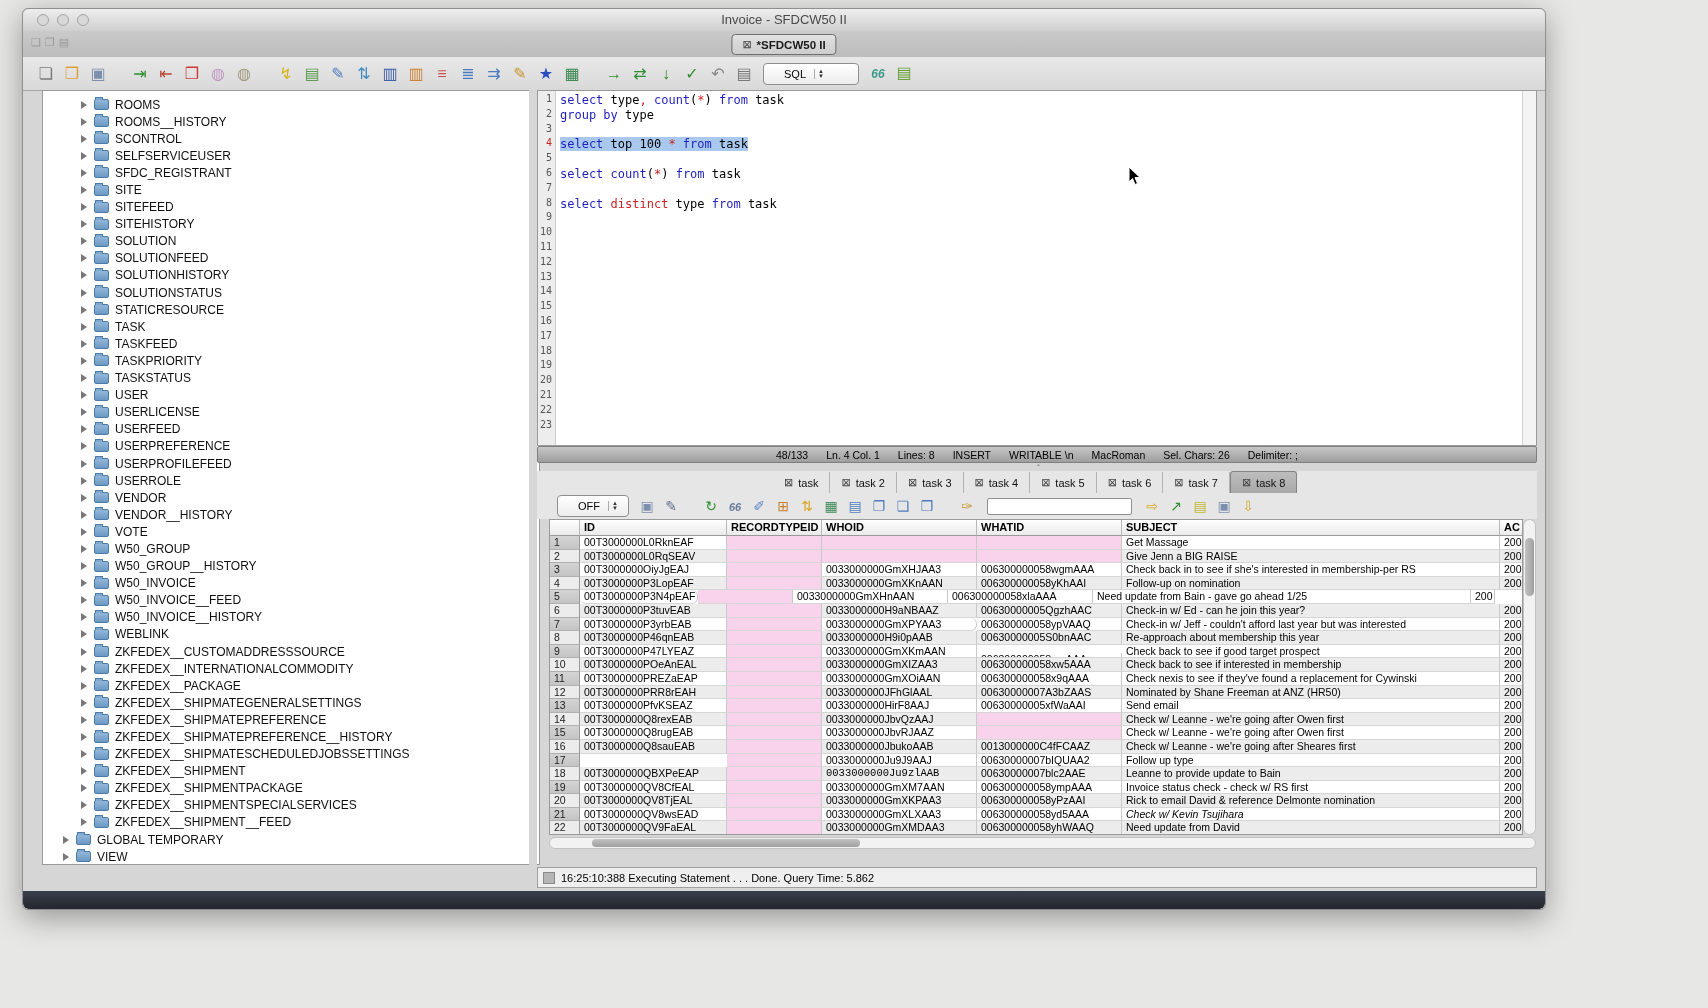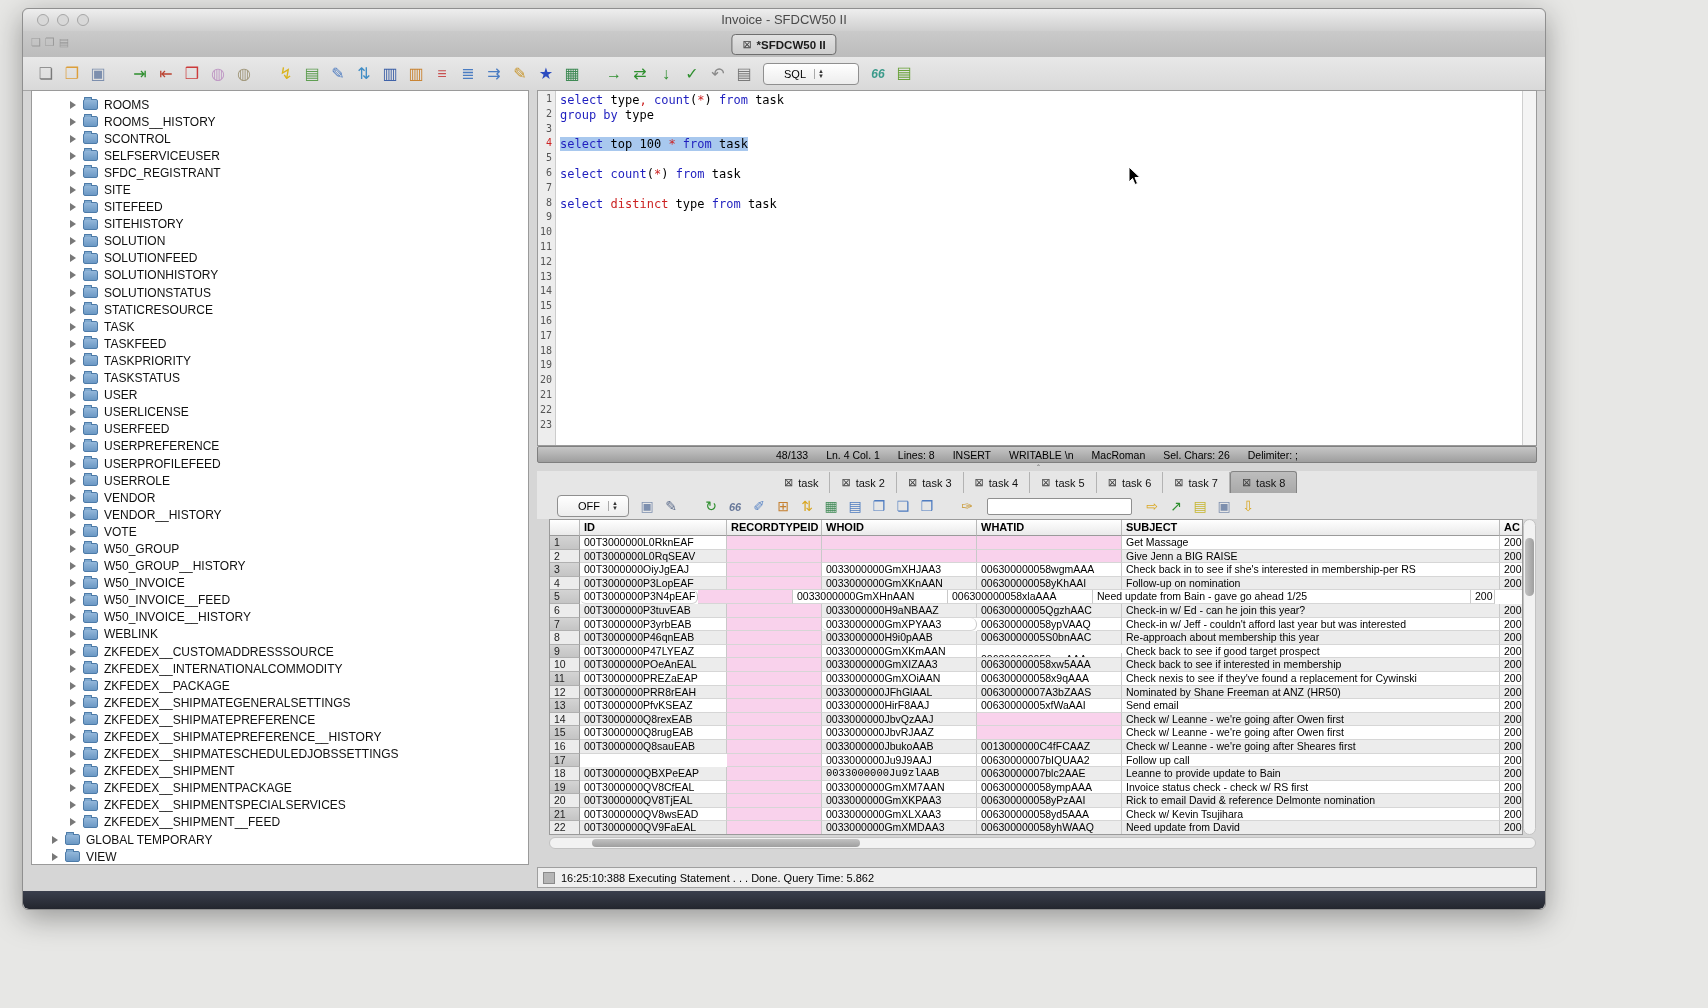--- a/index.html
+++ b/index.html
@@ -17,21 +17,21 @@
   .closebox{font-size:11px;color:#444;font-weight:400;}
   
   .toolbar{position:absolute;left:0;top:48px;right:0;height:33px;background:linear-gradient(#e8e8e8,#d9d9d9);border-bottom:1px solid #a5a5a5;display:flex;align-items:center;padding-left:10px;}
   .icon{display:inline-block;width:26px;text-align:center;font-size:16px;line-height:22px;cursor:default;}
   .ri{width:24px;font-size:14px;}
   .gap{display:inline-block;width:16px;}
   .combo{display:inline-flex;align-items:center;height:20px;background:linear-gradient(#ffffff,#ededed);border:1px solid #8f8f8f;border-radius:4px;font-size:11px;color:#000;padding-left:20px;margin:0 6px;position:relative;}
   .combo .stepper{display:flex;flex-direction:column;justify-content:center;margin-left:8px;border-left:1px solid #aaa;padding:0 3px;font-size:6px;color:#333;line-height:5px;}
   
   .content{position:absolute;left:8px;top:81px;right:8px;height:775px;}
-  .sidebar{position:absolute;left:0;top:0;width:498px;height:100%;background:#ffffff;border:1px solid #9a9a9a;box-sizing:border-box;overflow:hidden;padding-top:5px;}
+  .sidebar{position:absolute;left:11px;top:0;width:498px;height:100%;background:#ffffff;border:1px solid #9a9a9a;box-sizing:border-box;overflow:hidden;padding-top:5px;}
   .tree-item{display:flex;align-items:center;height:17.1px;font-size:12px;color:#101010;white-space:nowrap;}
   .tree-item.lvl1{padding-left:38px;}
   .tree-item.lvl0{padding-left:20px;}
   .tri{width:0;height:0;border-left:6px solid #787878;border-top:4px solid transparent;border-bottom:4px solid transparent;margin-right:3px;flex:none;}
   .folder{width:15px;height:11px;background:linear-gradient(#93b7da,#6b98c4);border:1px solid #4d7ba8;border-radius:2px;position:relative;margin:0 6px 0 4px;flex:none;box-sizing:border-box;}
   .folder:before{content:"";position:absolute;top:-3px;left:0px;width:6px;height:2px;background:#7fa9cf;border:1px solid #4d7ba8;border-bottom:none;border-radius:1px 1px 0 0;}
   .splitter{position:absolute;left:498px;top:0;width:8px;height:100%;background:#d6d6d6;}
   .rightpanel{position:absolute;left:506px;top:0;right:0;height:100%;}
   
   .editor{position:absolute;left:0;top:0;right:0;height:356px;background:#ffffff;border:1px solid #9a9a9a;box-sizing:border-box;display:flex;overflow:hidden;}
@@ -605,21 +605,21 @@
                 <div class="td" style="width: 145px;">0013000000C4fFCAAZ</div>
                 <div class="td" style="width: 378px;">Check w/ Leanne - we're going after Sheares first</div>
                 <div class="td" style="width: 24px;">200</div>
               </div>
               <div class="trow">
                 <div class="td rownum" style="width: 30px;">17</div>
                 <div class="td" style="width: 147px; margin-top: 40px;">00T3000000QAeJbEAL</div>
                 <div class="td null" style="width: 95px;"></div>
                 <div class="td" style="width: 155px;">0033000000Ju9J9AAJ</div>
                 <div class="td" style="width: 145px;">00630000007bIQUAA2</div>
-                <div class="td" style="width: 378px;">Follow up call</div>
+                <div class="td" style="width: 378px;">Follow up type</div>
                 <div class="td" style="width: 24px;">200</div>
               </div>
               <div class="trow even">
                 <div class="td rownum" style="width: 30px;">18</div>
                 <div class="td" style="width: 147px;">00T3000000QBXPeEAP</div>
                 <div class="td null" style="width: 95px;"></div>
                 <div class="td" style="width: 155px; font-family: Liberation Mono, monospace;">0033000000Ju9zlAAB</div>
                 <div class="td" style="width: 145px;">00630000007blc2AAE</div>
                 <div class="td" style="width: 378px;">Leanne to provide update to Bain</div>
                 <div class="td" style="width: 24px;">200</div>
@@ -641,21 +641,21 @@
                 <div class="td" style="width: 145px;">006300000058yPzAAI</div>
                 <div class="td" style="width: 378px;">Rick to email David &amp; reference Delmonte nomination</div>
                 <div class="td" style="width: 24px;">200</div>
               </div>
               <div class="trow">
                 <div class="td rownum" style="width: 30px;">21</div>
                 <div class="td" style="width: 147px;">00T3000000QV8wsEAD</div>
                 <div class="td null" style="width: 95px;"></div>
                 <div class="td" style="width: 155px;">0033000000GmXLXAA3</div>
                 <div class="td" style="width: 145px;">006300000058yd5AAA</div>
-                <div class="td" style="width: 378px;">Check w/ Kevin Tsujihara</div>
+                <div class="td" style="width: 378px; font-style: italic;">Check w/ Kevin Tsujihara</div>
                 <div class="td" style="width: 24px;">200</div>
               </div>
               <div class="trow even">
                 <div class="td rownum" style="width: 30px;">22</div>
                 <div class="td" style="width: 147px;">00T3000000QV9FaEAL</div>
                 <div class="td null" style="width: 95px;"></div>
                 <div class="td" style="width: 155px;">0033000000GmXMDAA3</div>
                 <div class="td" style="width: 145px;">006300000058yhWAAQ</div>
                 <div class="td" style="width: 378px;">Need update from David</div>
                 <div class="td" style="width: 24px;">200</div>

